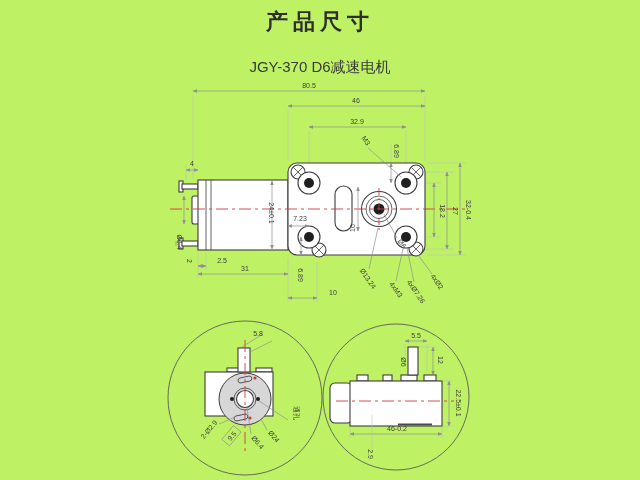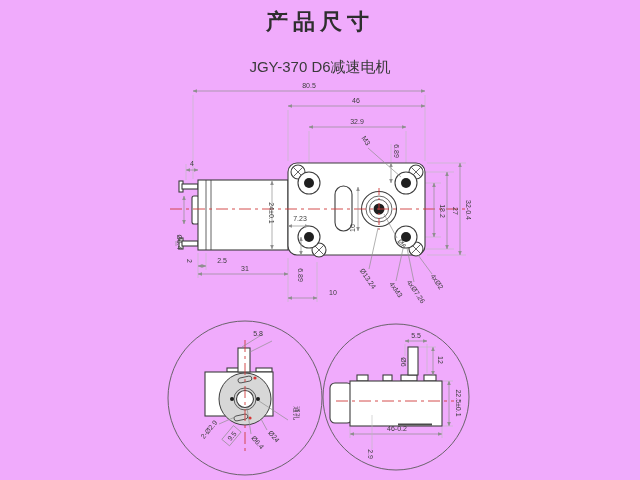--- a/index.html
+++ b/index.html
@@ -1,16 +1,16 @@
 <!DOCTYPE html>
 <html><head>
 <meta charset="utf-8">
 <style>
   html,body{margin:0;padding:0;}
-  .page{position:relative;width:640px;height:480px;background:#f0abfc;overflow:hidden;
+  .page{position:relative;width:640px;height:480px;background:#bef264;overflow:hidden;
         font-family:"Liberation Sans",sans-serif;}
   .hdr-cn{position:absolute;top:7px;left:0;width:100%;text-align:center;
           font-size:22px;font-weight:bold;letter-spacing:5px;color:#2e2e2e;}
   .hdr-en{position:absolute;top:33px;left:0;width:100%;text-align:center;
           font-size:9px;font-weight:bold;letter-spacing:4px;color:#5d5d5d;}
   .prod-title{position:absolute;top:58px;left:0;width:100%;text-align:center;
           font-size:15px;color:#3a3a3a;}
   svg{position:absolute;top:0;left:0;}
   svg text{font-family:"Liberation Sans",sans-serif;font-size:7px;fill:#3d3d3d;}
   .outline{fill:#ffffff;stroke:#3d3d3d;stroke-width:1.1;}

